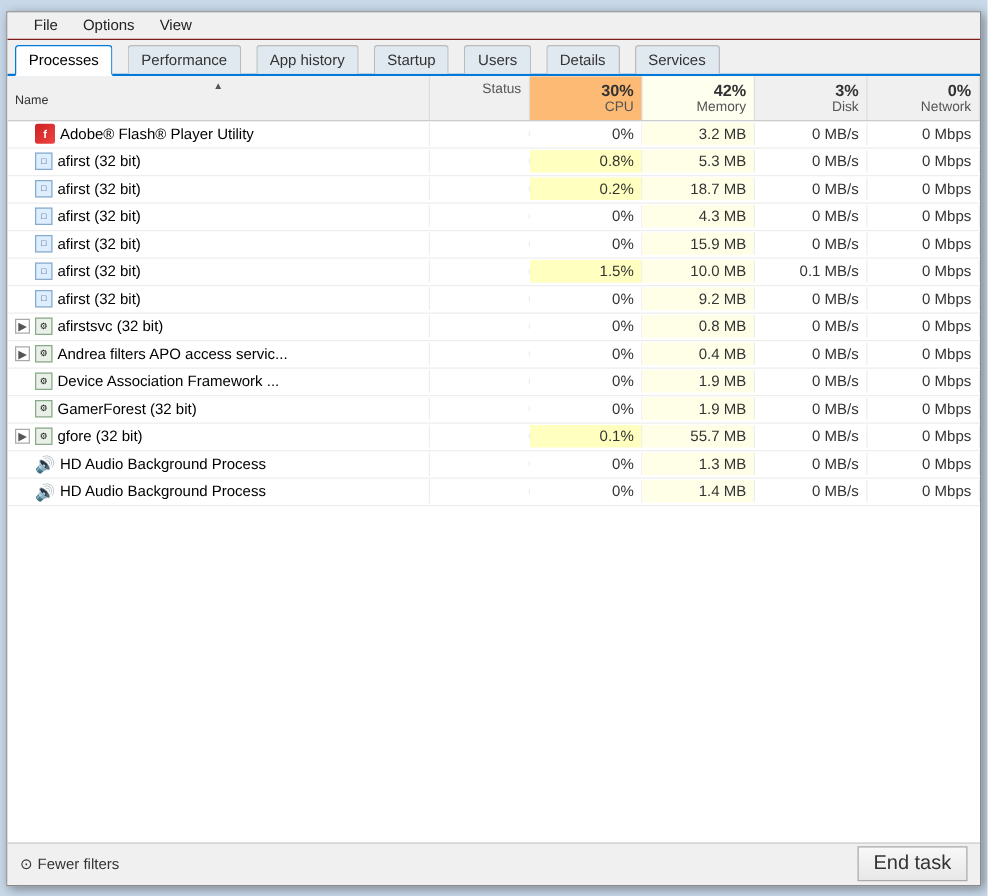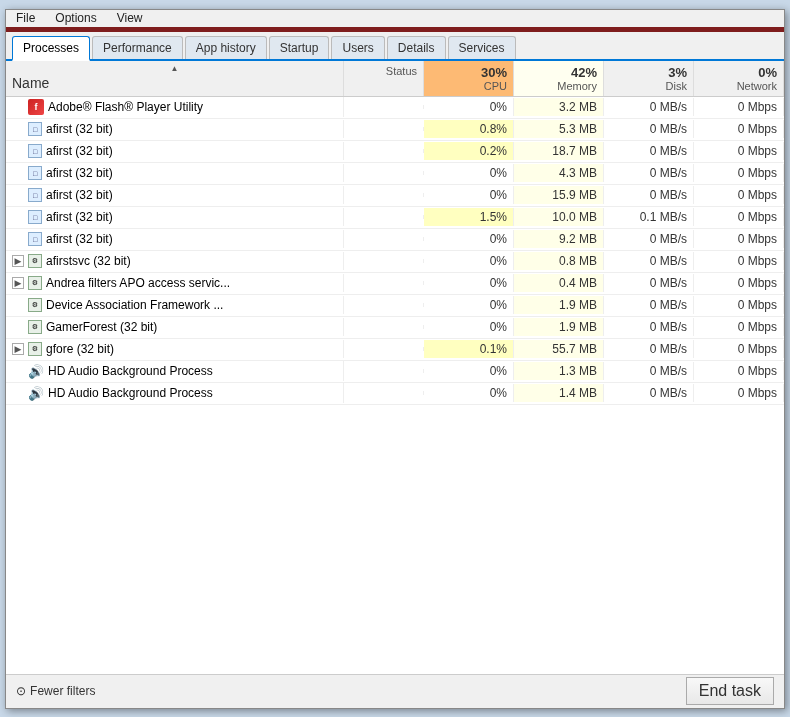--- a/index.html
+++ b/index.html
@@ -70,39 +70,39 @@
     .tb-btn.close {
       background: #d9534f;
       color: white;
       border-color: #b52b27;
     }
     .menu-bar {
       background: #f0f0f0;
       height: 22px;
       display: flex;
       align-items: center;
-      padding: 0 6px;
-      border-bottom: 5px solid #7f1d1d;
+      padding: 0 17px;
+      border-bottom: 1px solid #7f1d1d;
       flex-shrink: 0;
       gap: 12px;
     }
     .menu-item {
       font-size: 12px;
       color: #222;
       padding: 2px 4px;
       cursor: pointer;
     }
     .tabs {
       background: #f0f0f0;
       display: flex;
       align-items: flex-end;
       padding: 4px 6px 0 6px;
       border-bottom: 2px solid #0078d7;
       flex-shrink: 0;
-      gap: 2px;
+      gap: 12px;
     }
     .tab {
       padding: 4px 10px;
       border: 1px solid #bbb;
       border-bottom: none;
       background: #e0e8f0;
       font-size: 12px;
       cursor: pointer;
       color: #333;
       border-radius: 3px 3px 0 0;
@@ -137,21 +137,21 @@
       display: flex;
       flex-direction: column;
     }
     .col-name-header .sort-arrow {
       font-size: 8px;
       color: #555;
       text-align: center;
       line-height: 1;
     }
     .col-name-sub {
-      font-size: 14px;
+      font-size: 10px;
       color: #333;
       padding-top: 2px;
     }
     .col-header {
       width: 90px;
       padding: 4px 6px;
       text-align: right;
       border-right: 1px solid #ddd;
       font-size: 12px;
       color: #333;

